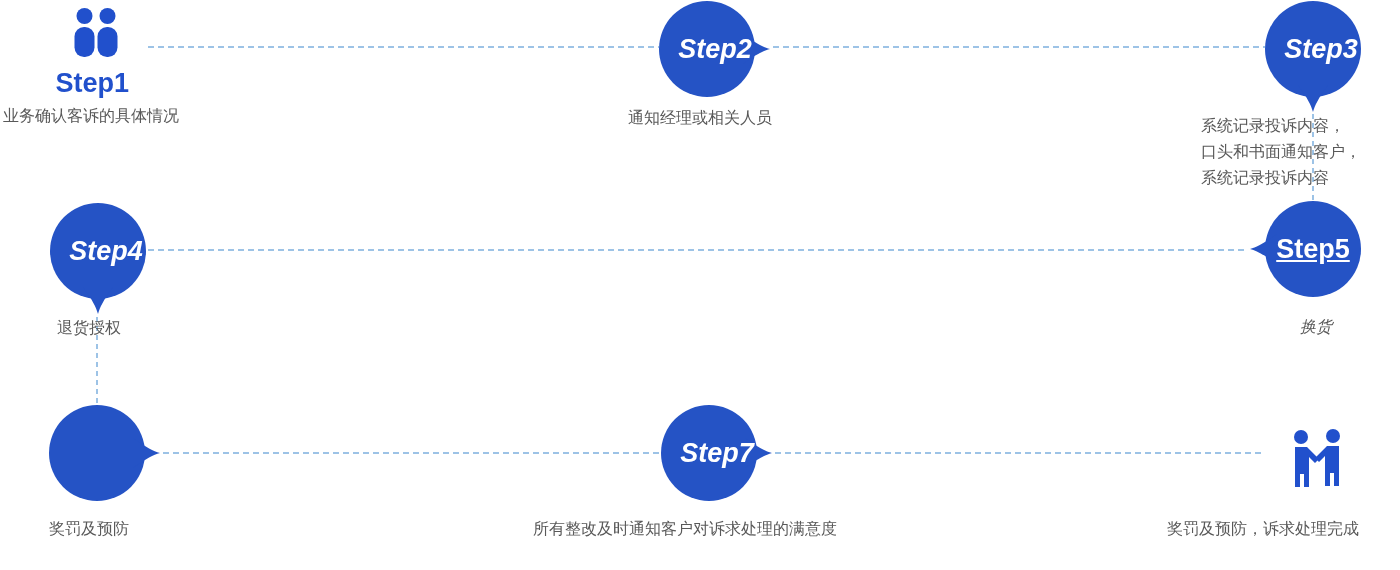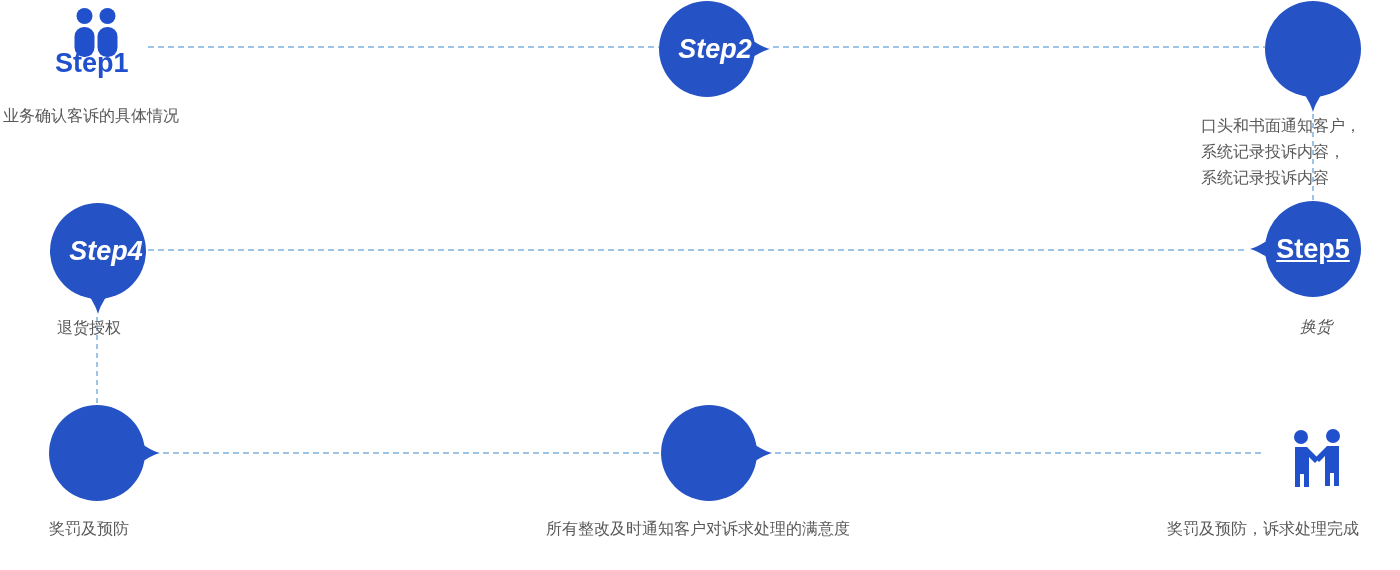--- a/index.html
+++ b/index.html
@@ -30,21 +30,21 @@
   .nlabel.on{left:8px;font-style:italic;}
   .caption{
     position:absolute;font-size:16px;color:var(--caption);
     white-space:nowrap;line-height:24px;
   }
   .caption.multiline{line-height:26px;}
   .start-group,.end-group{position:absolute;}
   .pictogram{display:block;color:var(--icon);}
   .pictogram circle,.pictogram rect,.pictogram path{fill:currentColor;}
   .start-label{
-    position:absolute;left:55px;top:48px;width:74px;text-align:left;
+    position:absolute;left:55px;top:68px;width:74px;text-align:right;
     color:var(--icon);font-size:27px;font-weight:bold;
   }
 </style>
 </head>
 <body>
 
 <div class="canvas">
 
   <div class="dash-h" style="left:148px;top:46px;width:511px;"></div>
   <div class="dash-h" style="left:773px;top:46px;width:492px;"></div>
@@ -65,30 +65,32 @@
   </div>
   <div class="caption" style="left:3px;top:104px;">业务确认客诉的具体情况</div>
 
   <div class="node" style="left:659px;top:1px;">
     <svg width="118" height="96" viewBox="0 0 118 96" aria-hidden="true">
       <circle cx="48" cy="48" r="48"></circle>
       <path d="M84,33 C98,43 104,46 111,48 C104,50 98,53 84,63 Z"></path>
     </svg>
     <span class="nlabel on">Step2</span>
   </div>
+  <div class="caption" style="left:628px;top:106px;">通知经理或相关人员</div>
 
   <div class="node" style="left:1265px;top:1px;">
     <svg width="96" height="118" viewBox="0 0 96 118" aria-hidden="true">
       <circle cx="48" cy="48" r="48"></circle>
       <path d="M33,84 C43,98 46,104 48,111 C50,104 53,98 63,84 Z"></path>
     </svg>
+    <span class="nlabel on">Step3</span>
   </div>
   <div class="caption multiline" style="left:1201px;top:113px;">
+    <div>系统记录投诉内容，</div>
     <div>口头和书面通知客户，</div>
-    <div>系统记录投诉内容，</div>
     <div>系统记录投诉内容</div>
   </div>
 
   <div class="node" style="left:50px;top:203px;">
     <svg width="96" height="118" viewBox="0 0 96 118" aria-hidden="true">
       <circle cx="48" cy="48" r="48"></circle>
       <path d="M33,84 C43,98 46,104 48,111 C50,104 53,98 63,84 Z"></path>
     </svg>
     <span class="nlabel on">Step4</span>
   </div>
@@ -109,22 +111,23 @@
       <path d="M84,33 C98,43 104,46 111,48 C104,50 98,53 84,63 Z"></path>
     </svg>
   </div>
   <div class="caption" style="left:49px;top:517px;">奖罚及预防</div>
 
   <div class="node" style="left:661px;top:405px;">
     <svg width="118" height="96" viewBox="0 0 118 96" aria-hidden="true">
       <circle cx="48" cy="48" r="48"></circle>
       <path d="M84,33 C98,43 104,46 111,48 C104,50 98,53 84,63 Z"></path>
     </svg>
+    <span class="nlabel on">Step7</span>
   </div>
-  <div class="caption" style="left:546px;top:517px;">所有整改及时通知客户对诉求处理的满意度</div>
+  <div class="caption" style="left:533px;top:517px;">所有整改及时通知客户对诉求处理的满意度</div>
 
   <div class="end-group" style="left:1260px;top:420px;width:140px;height:80px;">
     <svg class="pictogram" style="position:absolute;left:28px;top:9px;" width="58" height="60" viewBox="0 0 58 60" aria-hidden="true">
       <circle cx="13" cy="8" r="7"></circle>
       <circle cx="45" cy="7" r="7"></circle>
       <path d="M7,18 L19,18 L31,30 L27,34 L21,28 L21,58 L16,58 L16,45 L12,45 L12,58 L7,58 Z"></path>
       <path d="M51,17 L39,17 L27,29 L31,33 L37,27 L37,57 L42,57 L42,44 L46,44 L46,57 L51,57 Z"></path>
     </svg>
   </div>
   <div class="caption" style="left:1167px;top:517px;">奖罚及预防，诉求处理完成</div>

